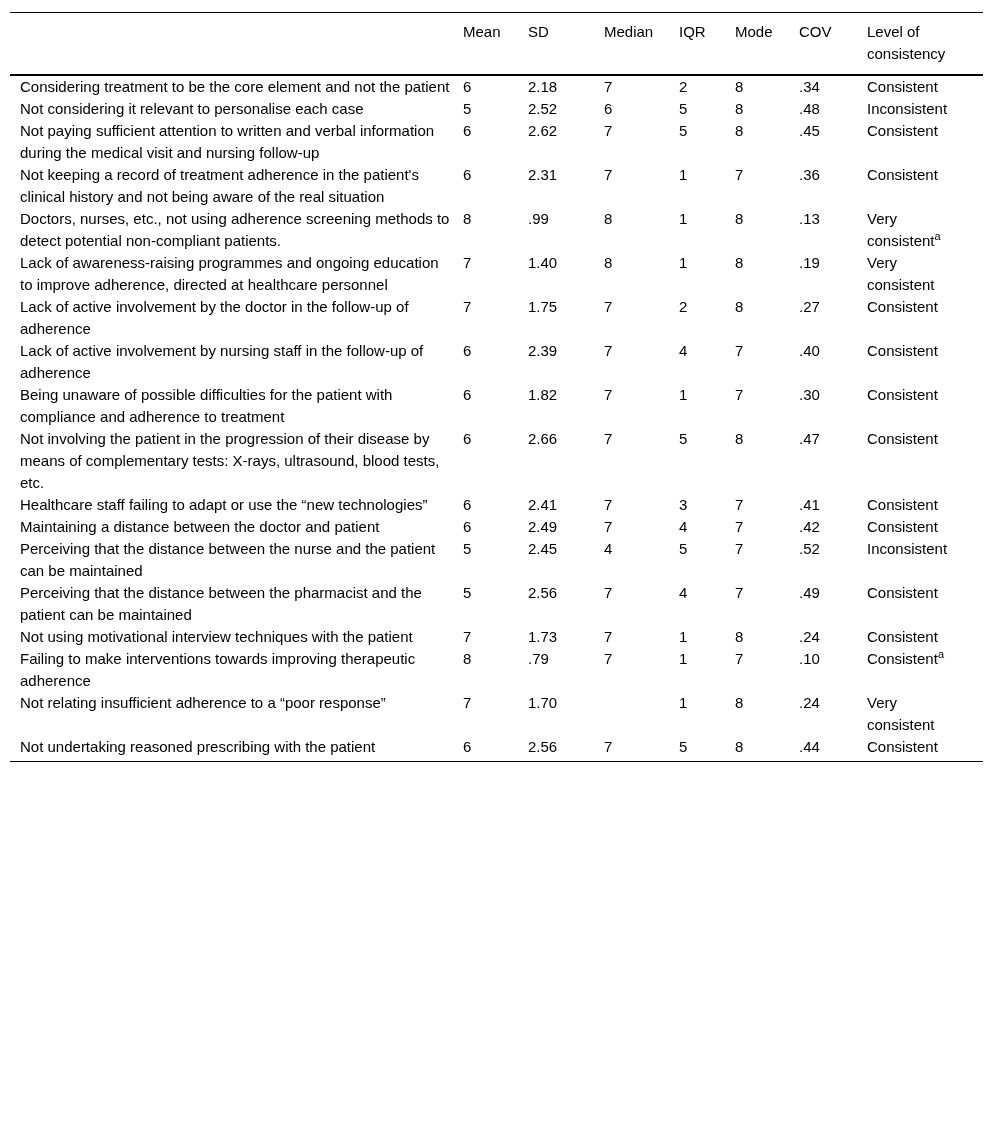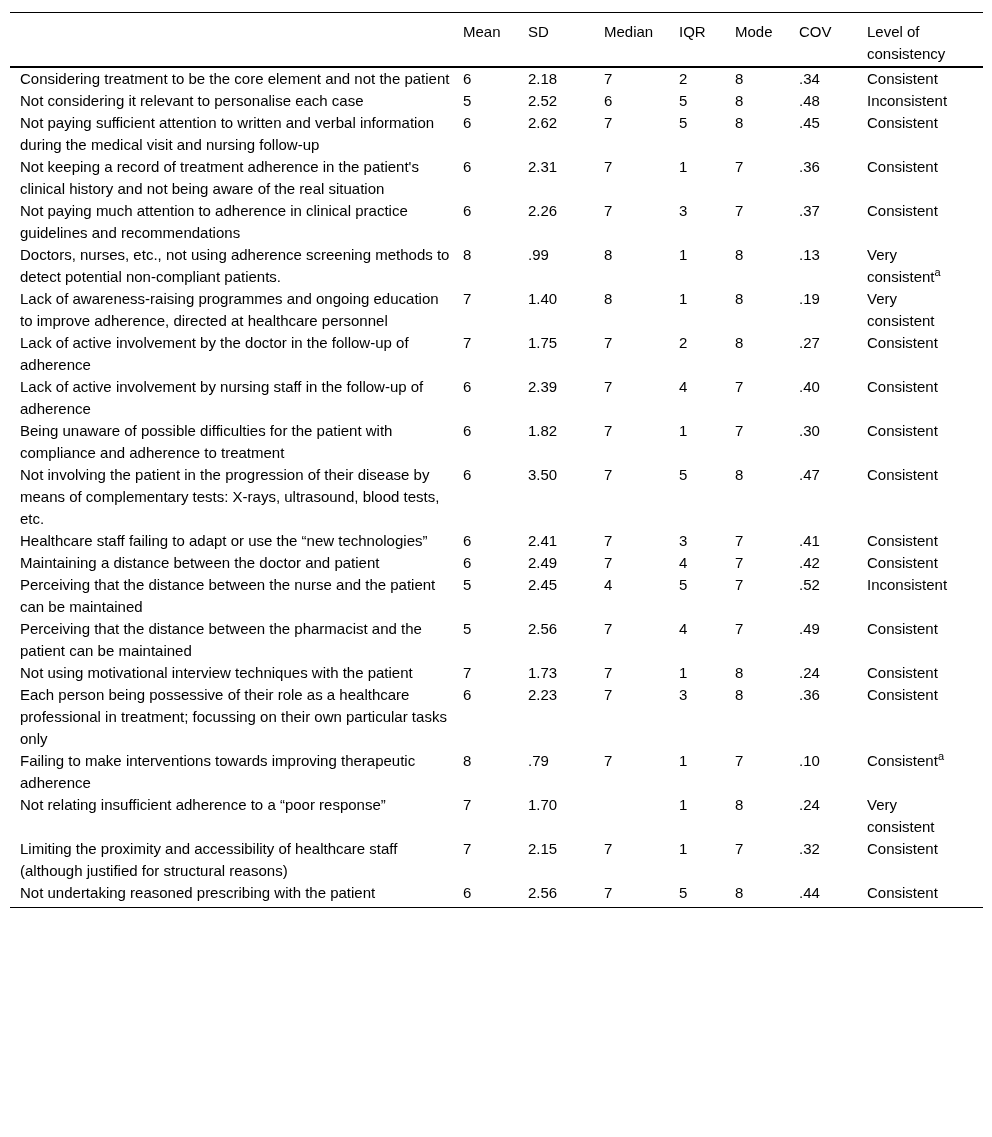--- a/index.html
+++ b/index.html
@@ -23,21 +23,21 @@
   }
   th, td {
     text-align: left;
     vertical-align: top;
     font-weight: normal;
     padding: 0 8px 0 0;
   }
   thead th {
     border-bottom: 2.5px solid #000;
     padding-top: 8px;
-    padding-bottom: 1px;
+    padding-bottom: 9px;
   }
   .col-label { padding-left: 10px; }
   .col-consistency { padding-right: 24px; }
   tbody tr:first-child td { }
   tbody tr:last-child td { padding-bottom: 3px; }
   sup {
     font-size: 11px;
     line-height: 0;
     vertical-align: super;
   }
@@ -104,30 +104,20 @@
           <td class="col-label">Not keeping a record of treatment adherence in the patient's clinical history and not being aware of the real situation</td>
           <td class="col-mean">6</td>
           <td class="col-sd">2.31</td>
           <td class="col-median">7</td>
           <td class="col-iqr">1</td>
           <td class="col-mode">7</td>
           <td class="col-cov">.36</td>
           <td class="col-consistency">Consistent</td>
         </tr>
         <tr>
-          <td class="col-label">Not paying much attention to adherence in clinical practice guidelines and recommendations</td>
-          <td class="col-mean">6</td>
-          <td class="col-sd">2.26</td>
-          <td class="col-median">7</td>
-          <td class="col-iqr">3</td>
-          <td class="col-mode">7</td>
-          <td class="col-cov">.37</td>
-          <td class="col-consistency">Consistent</td>
-        </tr>
-        <tr>
           <td class="col-label">Doctors, nurses, etc., not using adherence screening methods to detect potential non-compliant patients.</td>
           <td class="col-mean">8</td>
           <td class="col-sd">.99</td>
           <td class="col-median">8</td>
           <td class="col-iqr">1</td>
           <td class="col-mode">8</td>
           <td class="col-cov">.13</td>
           <td class="col-consistency">Very consistent<sup>a</sup></td>
         </tr>
         <tr>
@@ -166,21 +156,21 @@
           <td class="col-sd">1.82</td>
           <td class="col-median">7</td>
           <td class="col-iqr">1</td>
           <td class="col-mode">7</td>
           <td class="col-cov">.30</td>
           <td class="col-consistency">Consistent</td>
         </tr>
         <tr>
           <td class="col-label">Not involving the patient in the progression of their disease by means of complementary tests: X-rays, ultrasound, blood tests, etc.</td>
           <td class="col-mean">6</td>
-          <td class="col-sd">3.50</td>
+          <td class="col-sd">2.66</td>
           <td class="col-median">7</td>
           <td class="col-iqr">5</td>
           <td class="col-mode">8</td>
           <td class="col-cov">.47</td>
           <td class="col-consistency">Consistent</td>
         </tr>
         <tr>
           <td class="col-label">Healthcare staff failing to adapt or use the “new technologies”</td>
           <td class="col-mean">6</td>
           <td class="col-sd">2.41</td>
@@ -224,58 +214,38 @@
           <td class="col-label">Not using motivational interview techniques with the patient</td>
           <td class="col-mean">7</td>
           <td class="col-sd">1.73</td>
           <td class="col-median">7</td>
           <td class="col-iqr">1</td>
           <td class="col-mode">8</td>
           <td class="col-cov">.24</td>
           <td class="col-consistency">Consistent</td>
         </tr>
         <tr>
-          <td class="col-label">Each person being possessive of their role as a healthcare professional in treatment; focussing on their own particular tasks only</td>
-          <td class="col-mean">6</td>
-          <td class="col-sd">2.23</td>
-          <td class="col-median">7</td>
-          <td class="col-iqr">3</td>
-          <td class="col-mode">8</td>
-          <td class="col-cov">.36</td>
-          <td class="col-consistency">Consistent</td>
-        </tr>
-        <tr>
           <td class="col-label">Failing to make interventions towards improving therapeutic adherence</td>
           <td class="col-mean">8</td>
           <td class="col-sd">.79</td>
           <td class="col-median">7</td>
           <td class="col-iqr">1</td>
           <td class="col-mode">7</td>
           <td class="col-cov">.10</td>
           <td class="col-consistency">Consistent<sup>a</sup></td>
         </tr>
         <tr>
           <td class="col-label">Not relating insufficient adherence to a “poor response”</td>
           <td class="col-mean">7</td>
           <td class="col-sd">1.70</td>
           <td class="col-median"></td>
           <td class="col-iqr">1</td>
           <td class="col-mode">8</td>
           <td class="col-cov">.24</td>
           <td class="col-consistency">Very consistent</td>
-        </tr>
-        <tr>
-          <td class="col-label">Limiting the proximity and accessibility of healthcare staff (although justified for structural reasons)</td>
-          <td class="col-mean">7</td>
-          <td class="col-sd">2.15</td>
-          <td class="col-median">7</td>
-          <td class="col-iqr">1</td>
-          <td class="col-mode">7</td>
-          <td class="col-cov">.32</td>
-          <td class="col-consistency">Consistent</td>
         </tr>
         <tr>
           <td class="col-label">Not undertaking reasoned prescribing with the patient</td>
           <td class="col-mean">6</td>
           <td class="col-sd">2.56</td>
           <td class="col-median">7</td>
           <td class="col-iqr">5</td>
           <td class="col-mode">8</td>
           <td class="col-cov">.44</td>
           <td class="col-consistency">Consistent</td>

